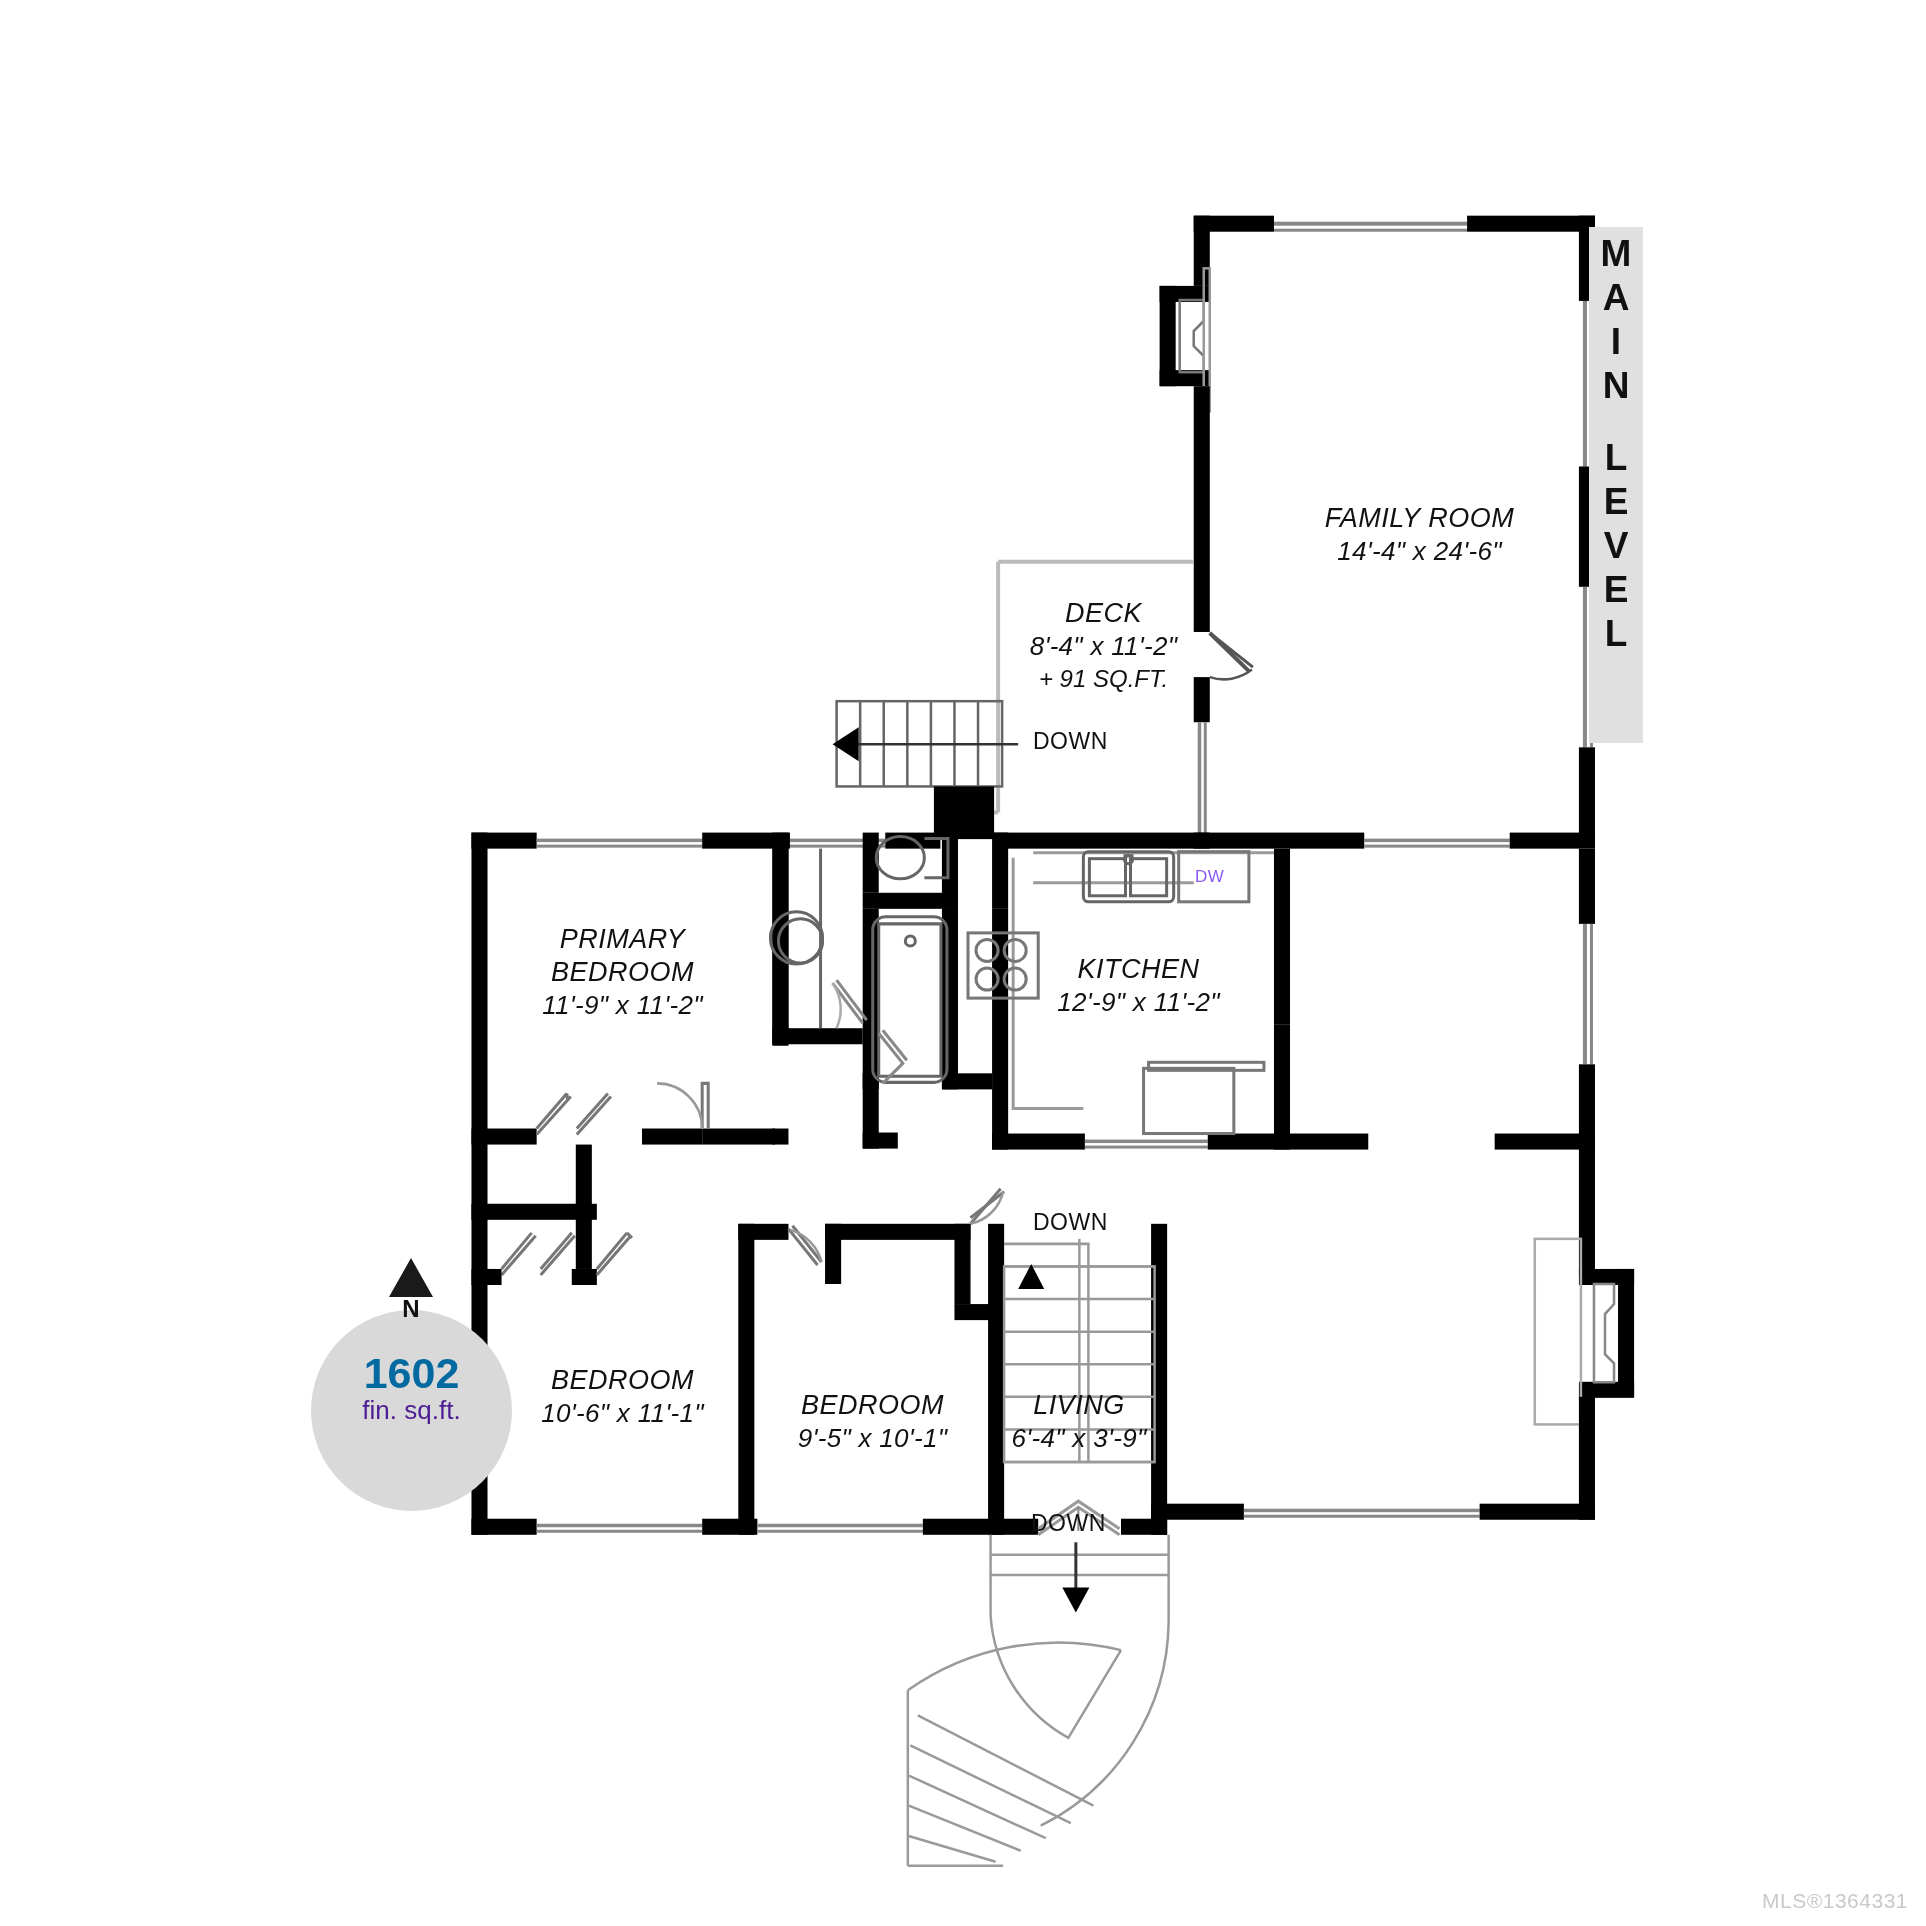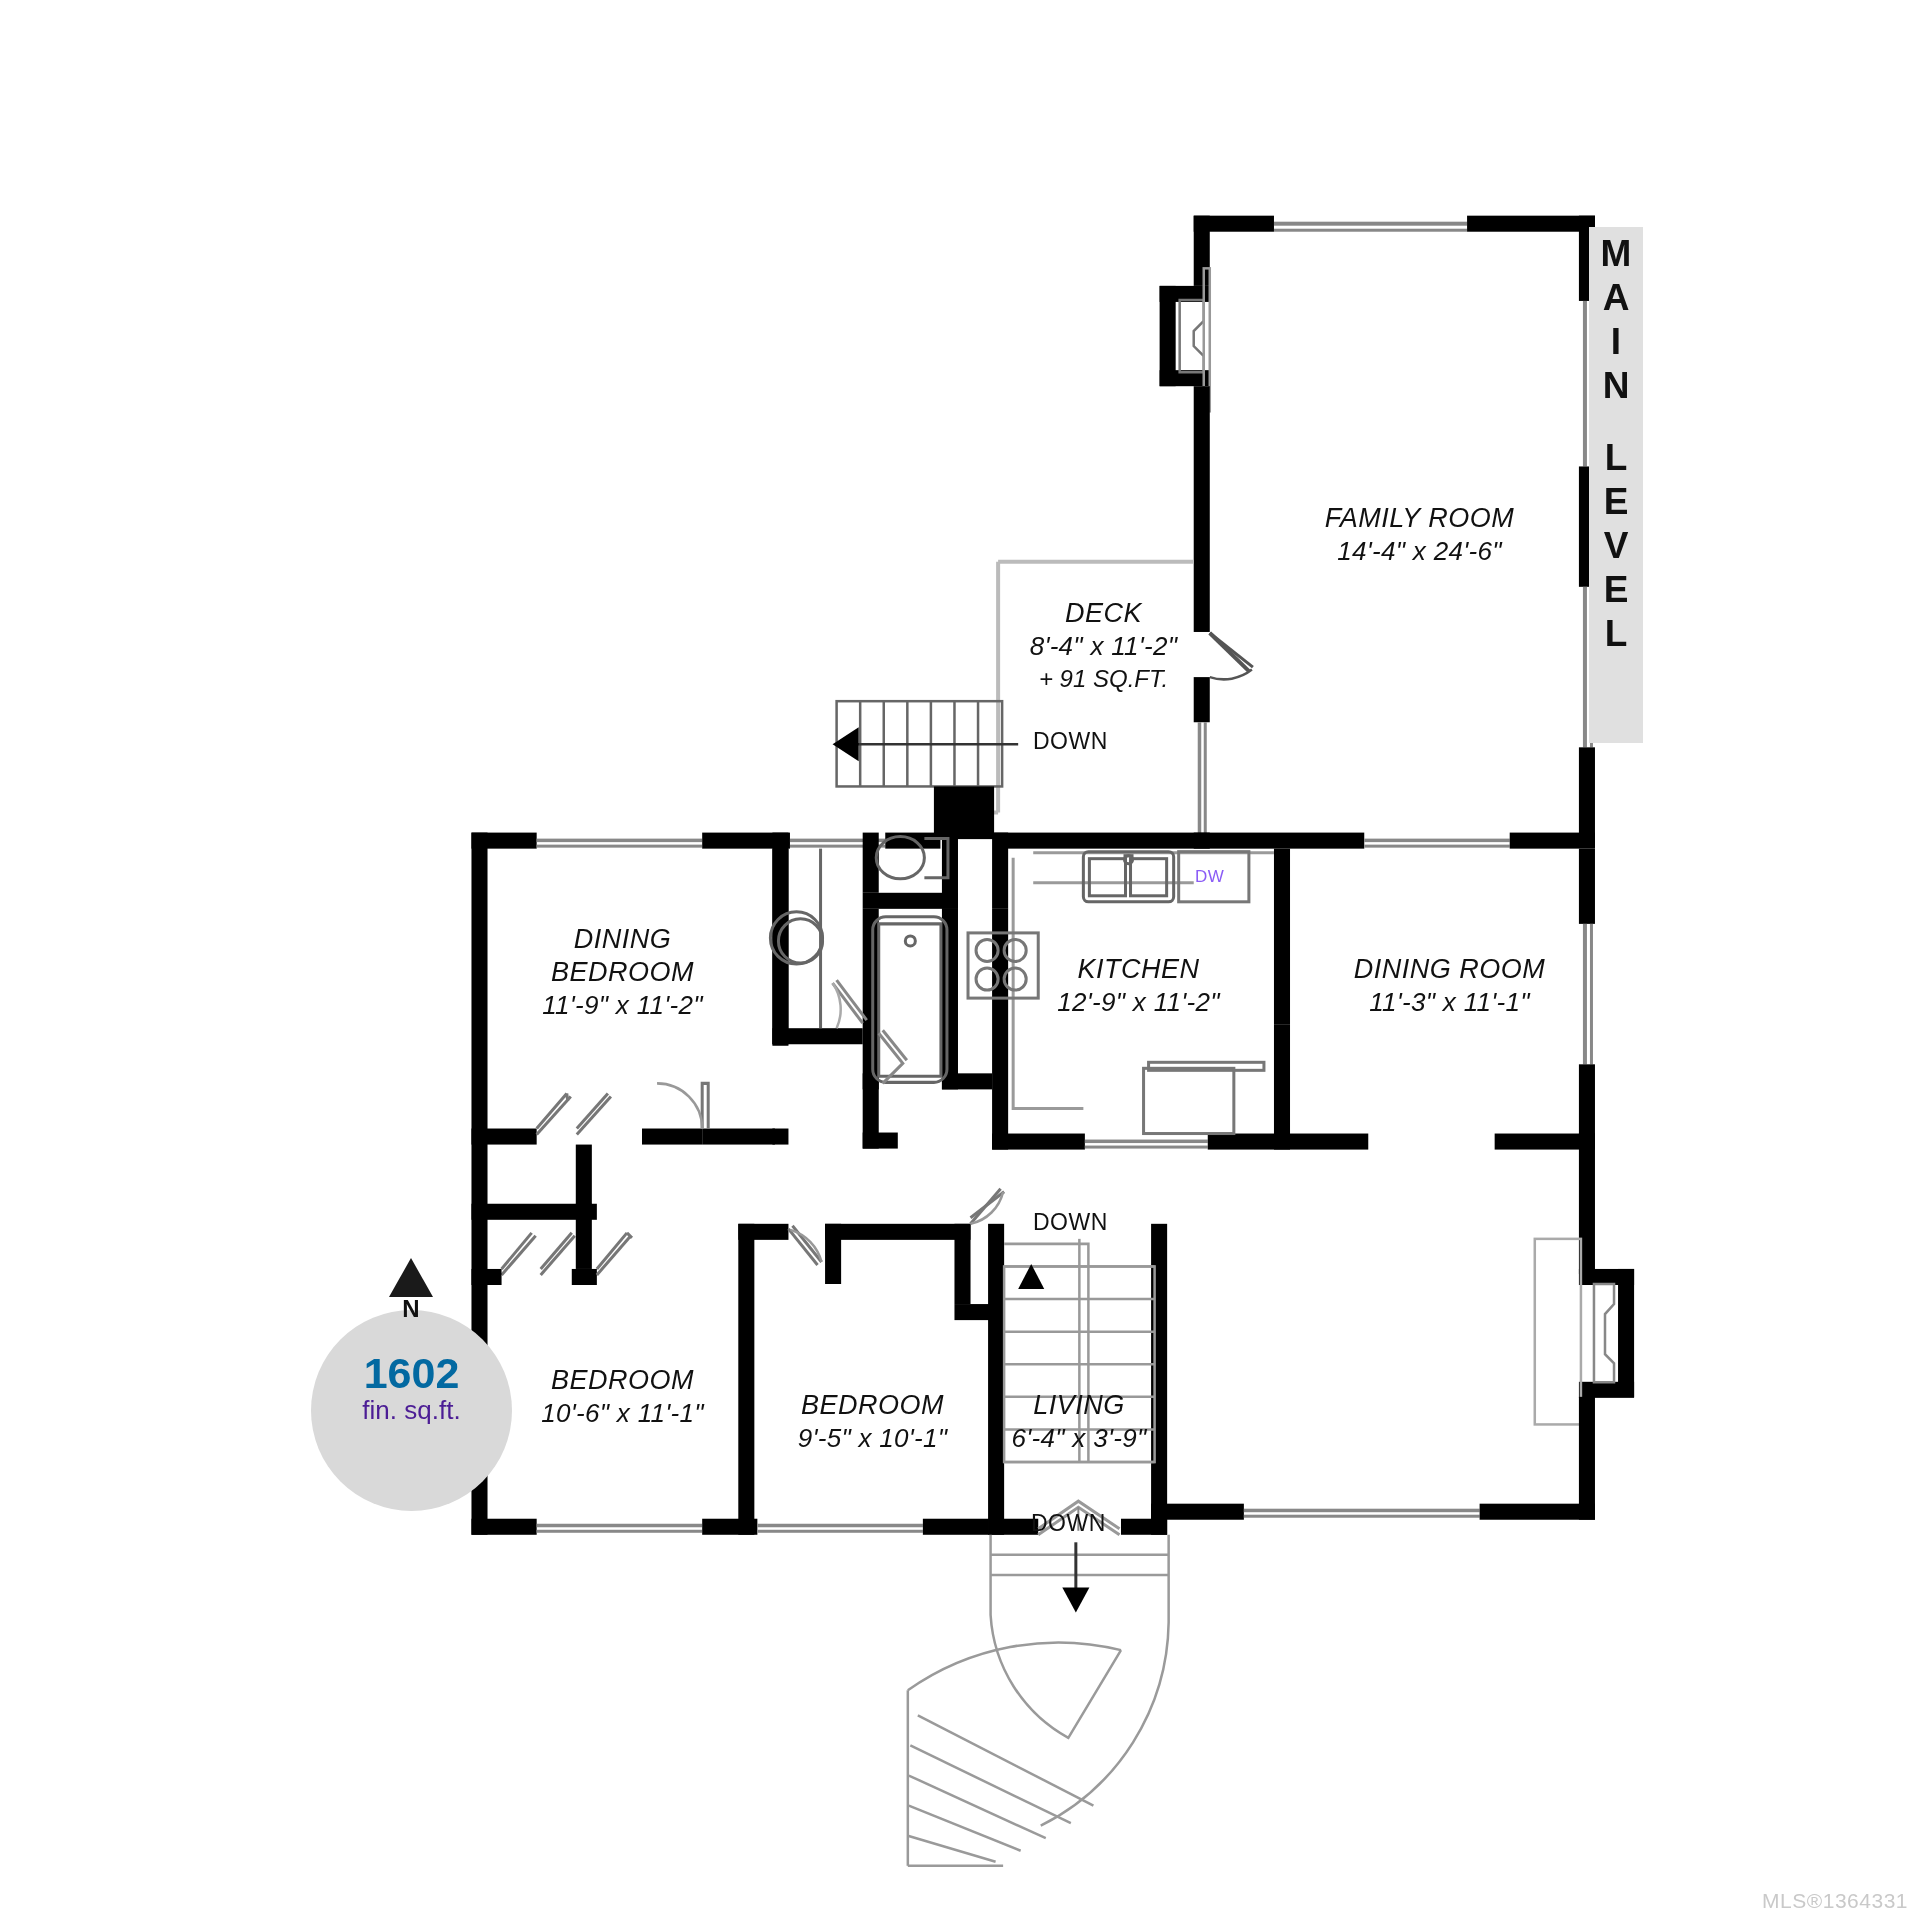--- a/index.html
+++ b/index.html
@@ -384,34 +384,30 @@
     <span class="dim">14'-4" x 24'-6"</span>
   </div>
 
   <div class="room" style="left:998px;top:597px;width:211px;">
     <span class="name">DECK</span>
     <span class="dim">8'-4" x 11'-2"</span>
     <span class="extra">+ 91 SQ.FT.</span>
   </div>
 
   <div class="room" style="left:482px;top:923px;width:281px;">
-    <span class="name">DINING</span>
+    <span class="name">PRIMARY</span>
     <span class="name">BEDROOM</span>
     <span class="dim">11'-9" x 11'-2"</span>
   </div>
 
   <div class="room" style="left:1013px;top:953px;width:251px;">
     <span class="name">KITCHEN</span>
     <span class="dim">12'-9" x 11'-2"</span>
   </div>
 
-  <div class="room" style="left:1309px;top:953px;width:281px;">
-    <span class="name">DINING ROOM</span>
-    <span class="dim">11'-3" x 11'-1"</span>
-  </div>
 
 
   <div class="room" style="left:502px;top:1364px;width:241px;">
     <span class="name">BEDROOM</span>
     <span class="dim">10'-6" x 11'-1"</span>
   </div>
 
   <div class="room" style="left:762px;top:1389px;width:221px;">
     <span class="name">BEDROOM</span>
     <span class="dim">9'-5" x 10'-1"</span>

